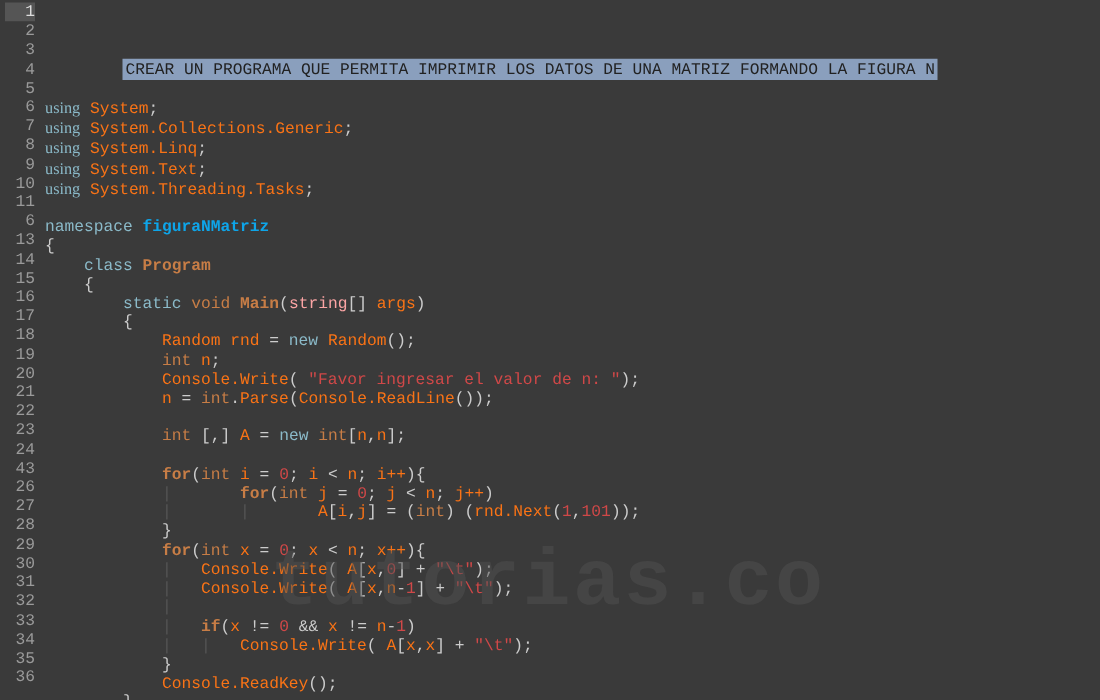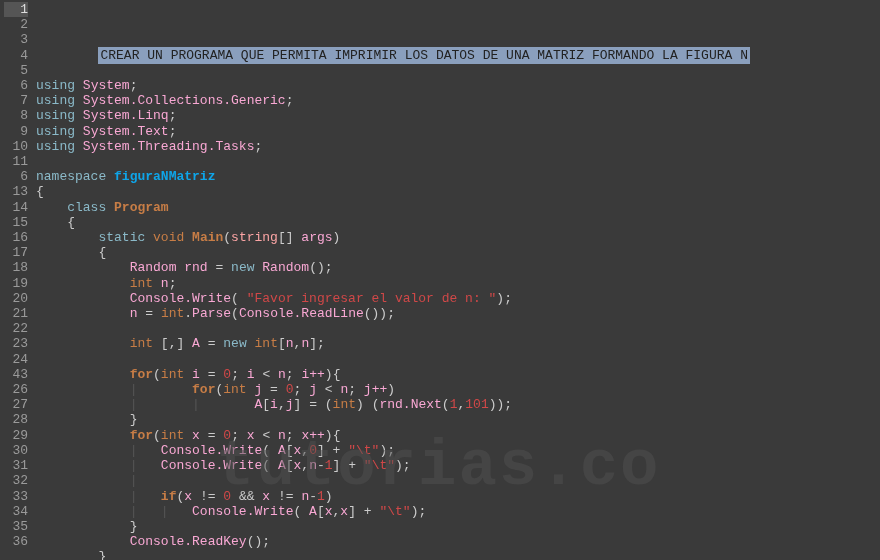--- a/index.html
+++ b/index.html
@@ -39,29 +39,29 @@
     line-height: 15.2px;
     white-space: pre;
     position: relative;
   }
   .line { display: block; min-height: 15.2px; }
   .sel {
     background: #8a9fbd;
     color: #222;
     padding: 1px 2px;
   }
-  .kw-using { color: #8bbac9; }
+  .kw-using { color: #8bbac9; font-family: Liberation Serif, serif; }
   .kw-namespace { color: #8bbac9; }
   .kw-class { color: #8bbac9; }
   .kw-static { color: #8bbac9; }
   .kw-void { color: #c77d46; }
   .kw-new { color: #8bbac9; }
   .type-string { color: #fca5a5; }
   .type-int { color: #c77d46; }
-  .id { color: #f9a8d4; }
+  .id { color: #f97316; }
   .method { color: #c77d46; font-weight: bold; }
   .namespace-name { color: #0ea5e9; font-weight: bold; }
   .class-name { color: #c77d46; font-weight: bold; }
   .punct { color: #cccccc; }
   .brace { color: #cccccc; }
   .paren { color: #cccccc; }
   .str { color: #d04848; }
   .num { color: #d04848; }
   .op { color: #cccccc; }
   .indent-guide { color: #555; }

